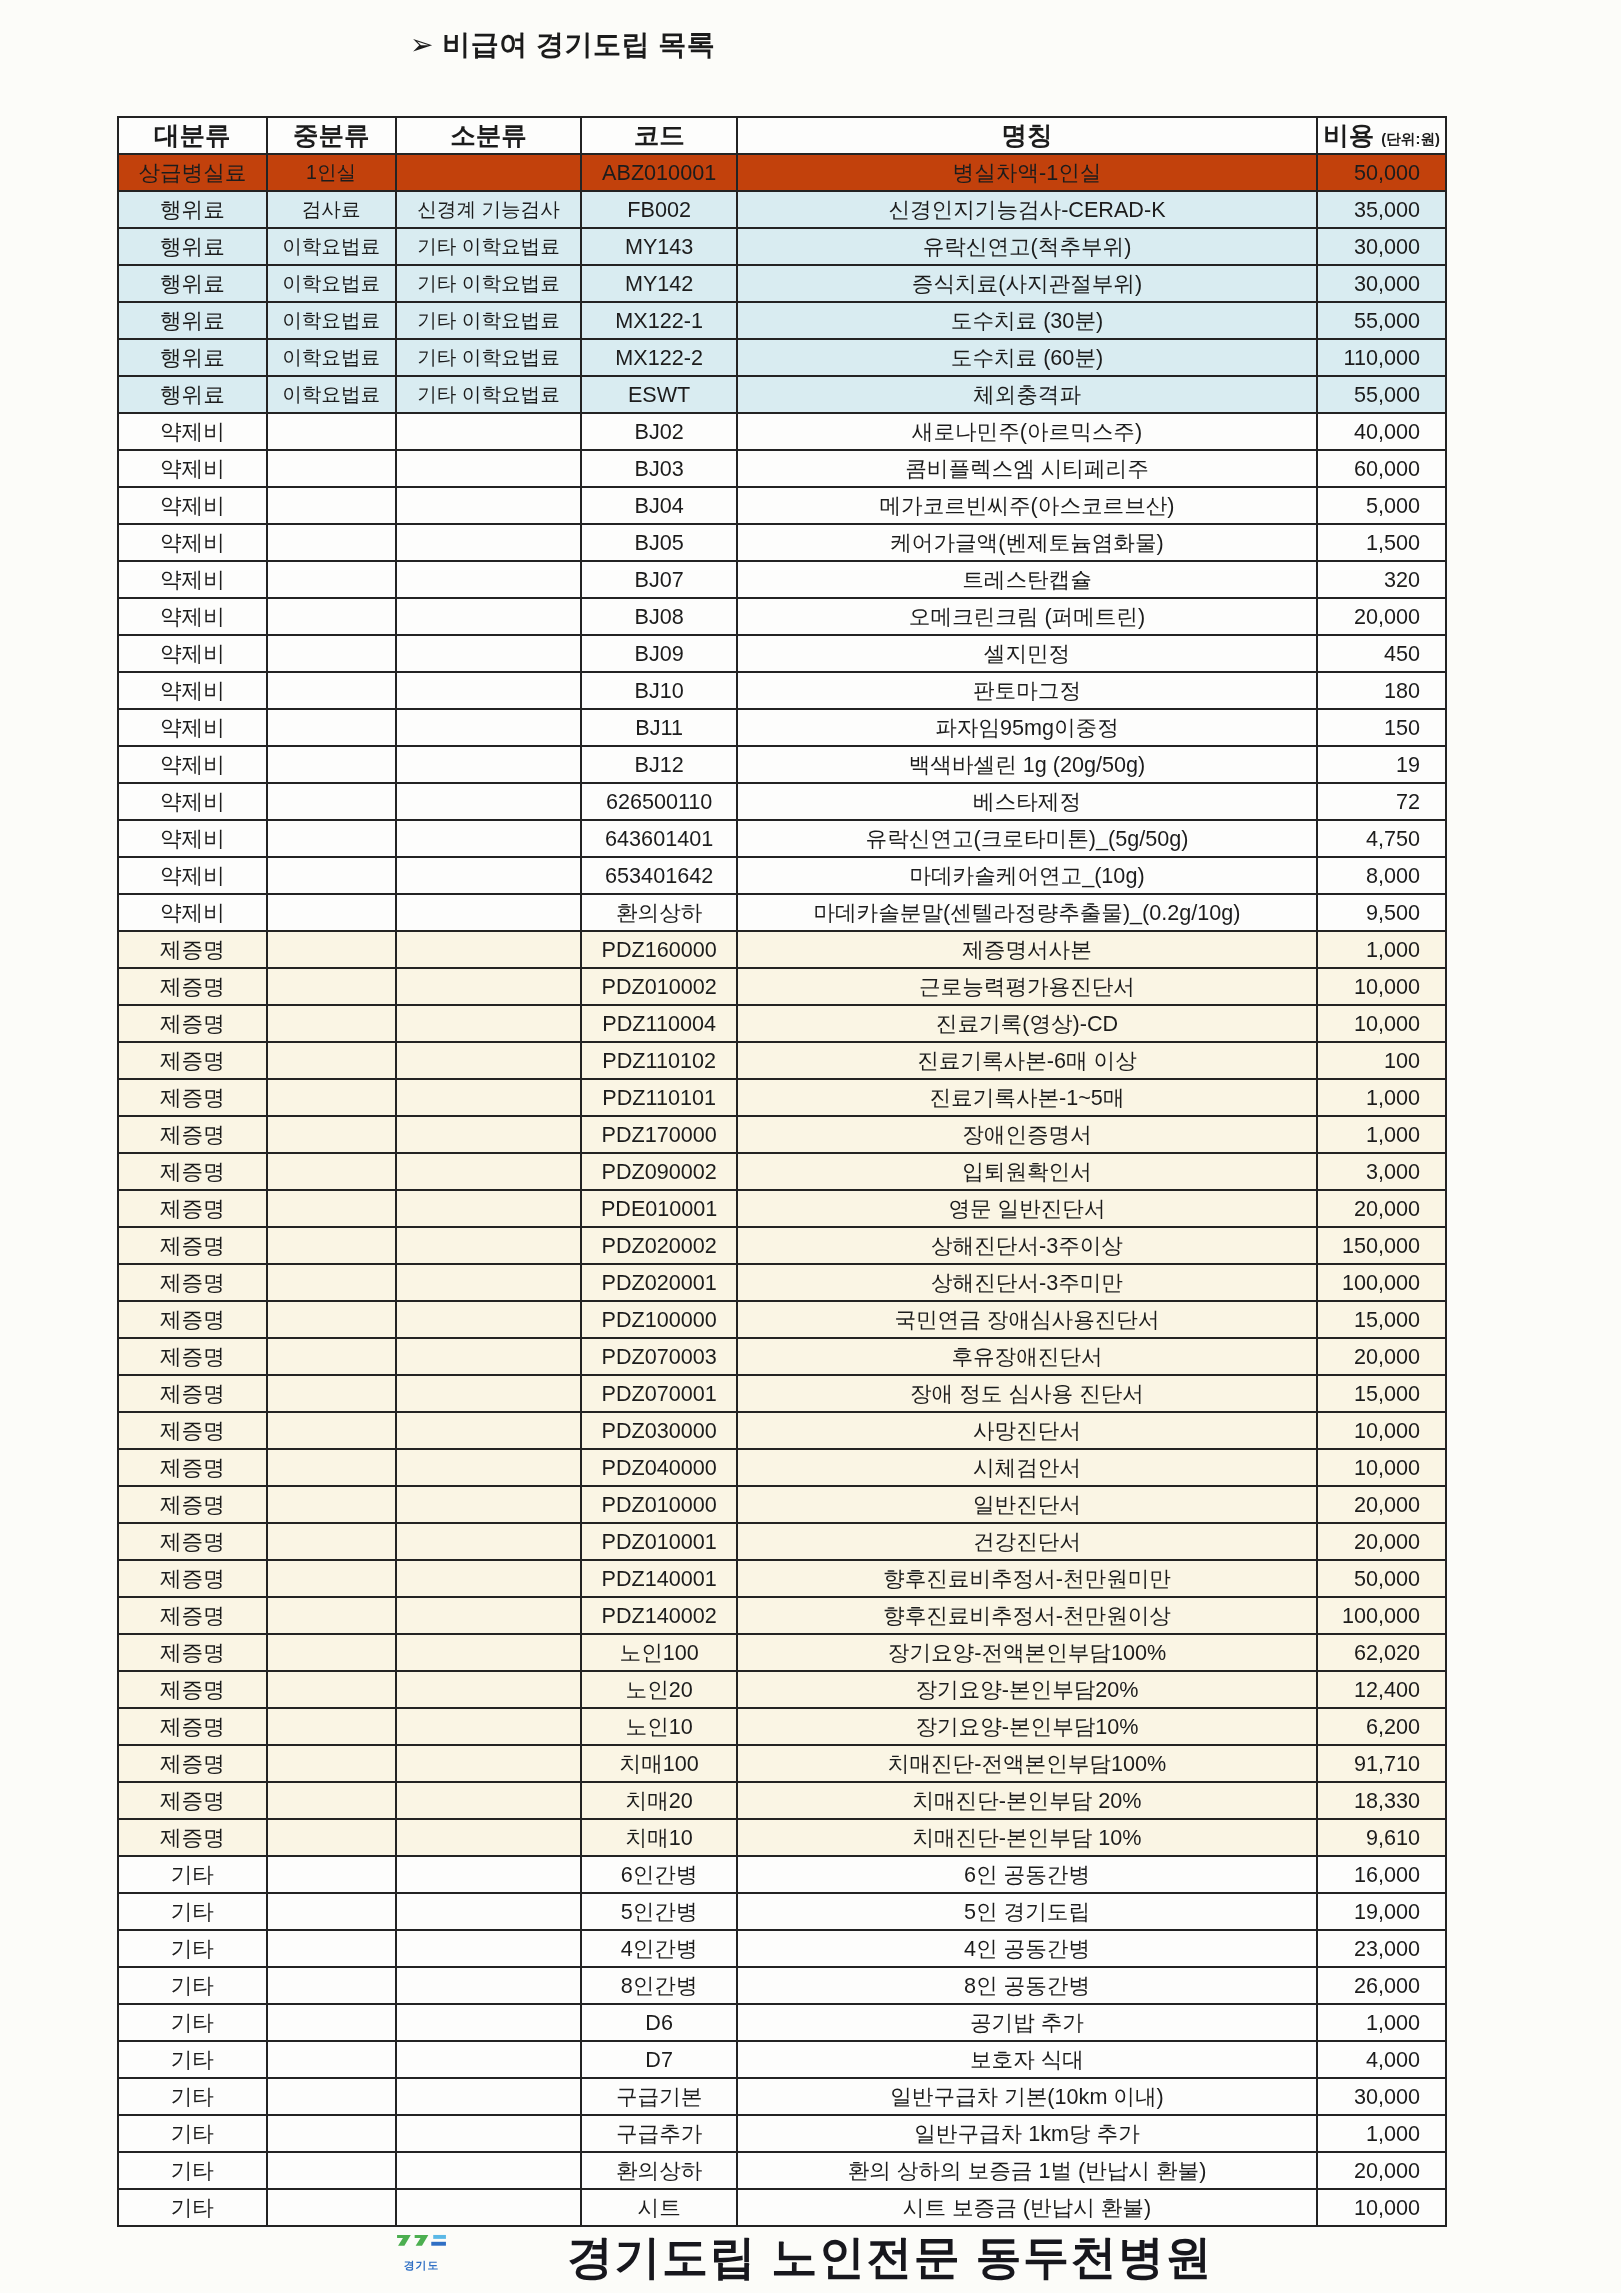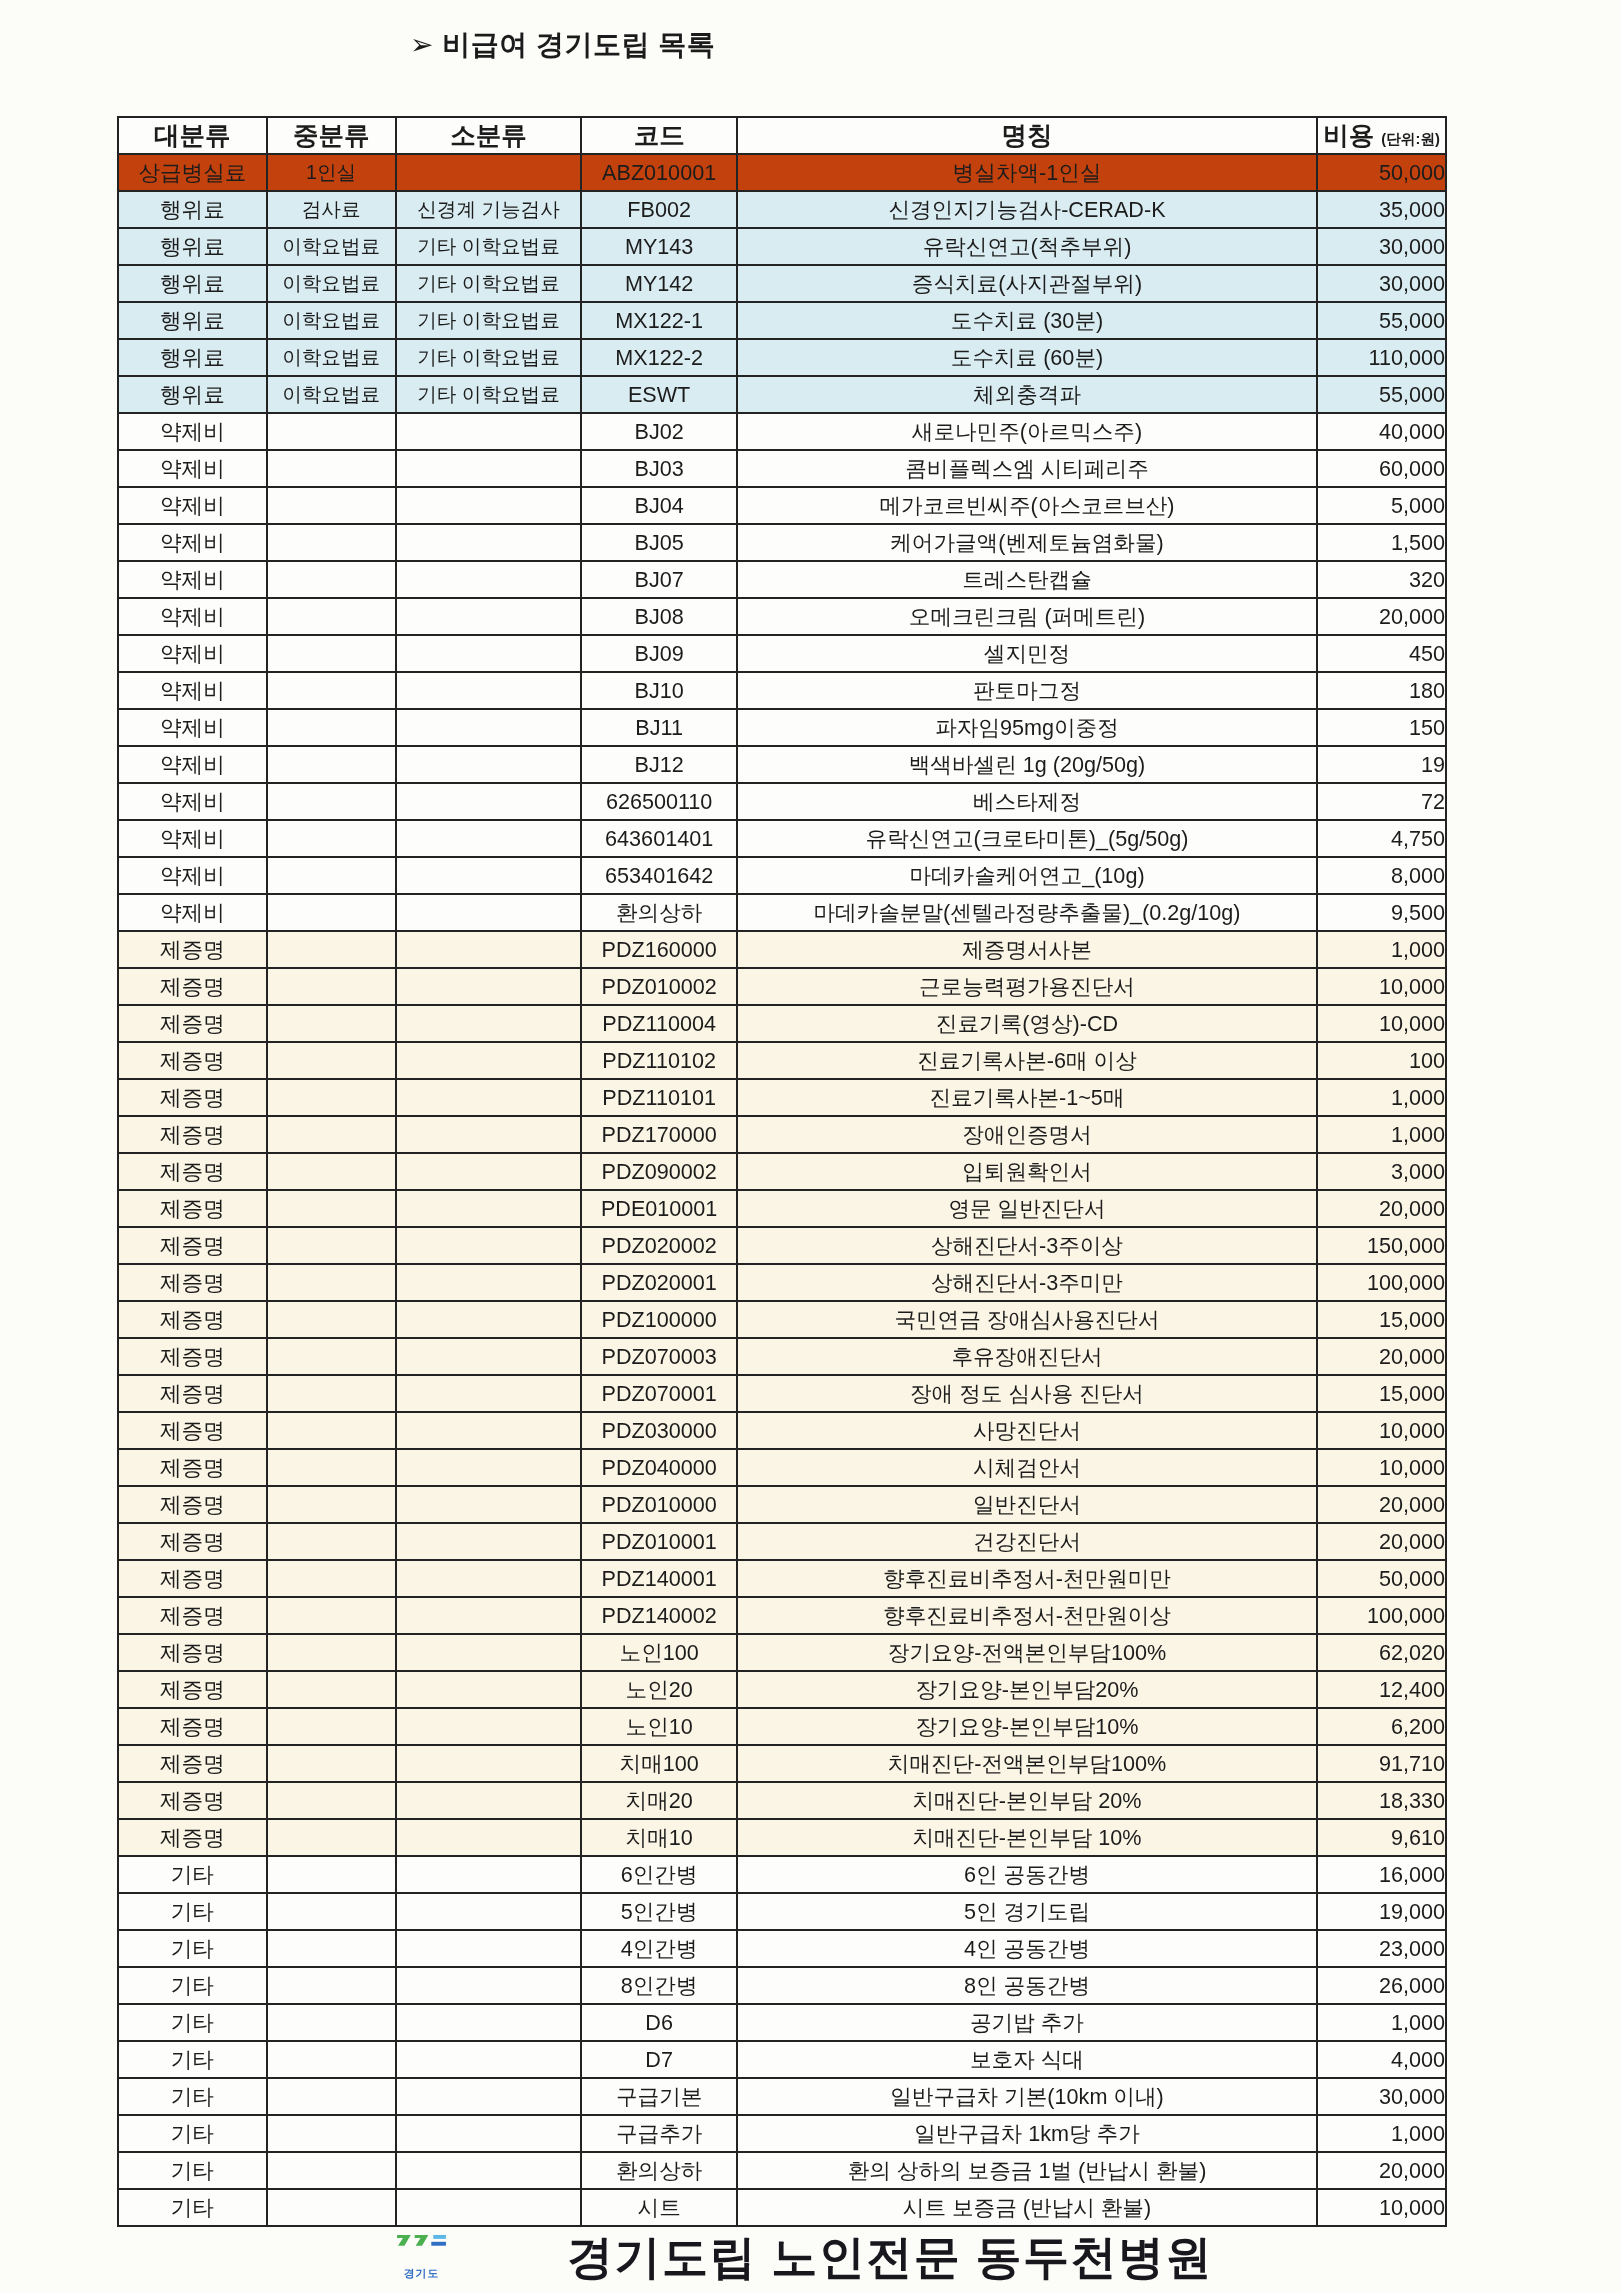--- a/index.html
+++ b/index.html
@@ -50,34 +50,34 @@
   }
   .fee-table th .unit {
     font-size: 14.7px;
     font-weight: bold;
     letter-spacing: 0;
   }
   .fee-table td { font-size: 21.6px; }
   .fee-table td.c1, .fee-table td.c2 { font-size: 19.6px; }
   .fee-table td.c5 {
     text-align: right;
-    padding-right: 0;
+    padding-right: 25px;
   }
   .footer-logo {
     position: absolute;
     left: 392px;
     top: 2233px;
     width: 59px;
     text-align: center;
   }
   .footer-logo .logo-label {
     font-size: 10.8px;
     font-weight: bold;
     color: #2f6fc4;
-    margin-top: 12px;
+    margin-top: 4px;
     letter-spacing: 1px;
   }
   .hospital-name {
     position: absolute;
     left: 567px;
     top: 2227px;
     font-size: 46px;
     font-weight: bold;
     letter-spacing: 1.5px;
     color: #17171d;

